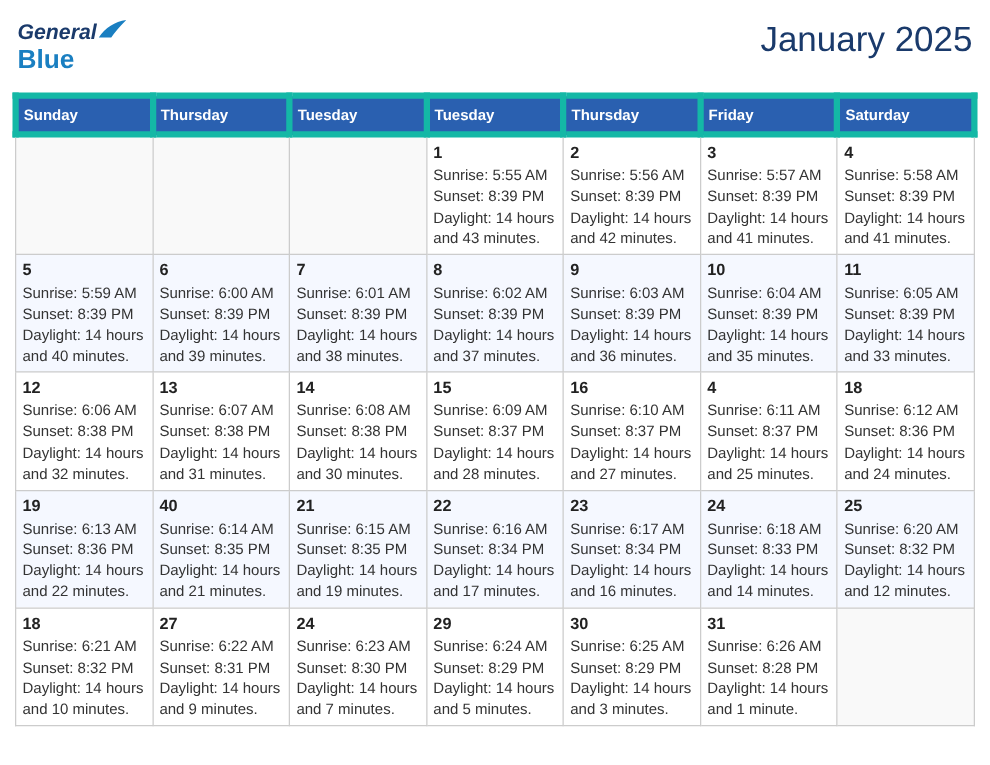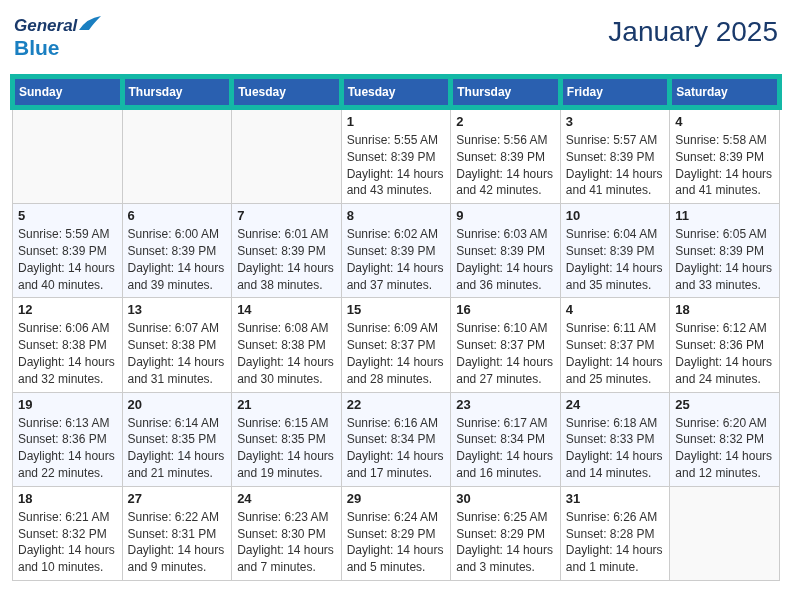--- a/index.html
+++ b/index.html
@@ -190,21 +190,21 @@
           <div class="day-num">18</div>
           <div class="day-info">Sunrise: 6:12 AM<br>Sunset: 8:36 PM<br>Daylight: 14 hours<br>and 24 minutes.</div>
         </td>
       </tr>
       <tr>
         <td>
           <div class="day-num">19</div>
           <div class="day-info">Sunrise: 6:13 AM<br>Sunset: 8:36 PM<br>Daylight: 14 hours<br>and 22 minutes.</div>
         </td>
         <td>
-          <div class="day-num">20</div>
+          <div class="day-num">40</div>
           <div class="day-info">Sunrise: 6:14 AM<br>Sunset: 8:35 PM<br>Daylight: 14 hours<br>and 21 minutes.</div>
         </td>
         <td>
           <div class="day-num">21</div>
           <div class="day-info">Sunrise: 6:15 AM<br>Sunset: 8:35 PM<br>Daylight: 14 hours<br>and 19 minutes.</div>
         </td>
         <td>
           <div class="day-num">22</div>
           <div class="day-info">Sunrise: 6:16 AM<br>Sunset: 8:34 PM<br>Daylight: 14 hours<br>and 17 minutes.</div>
         </td>

